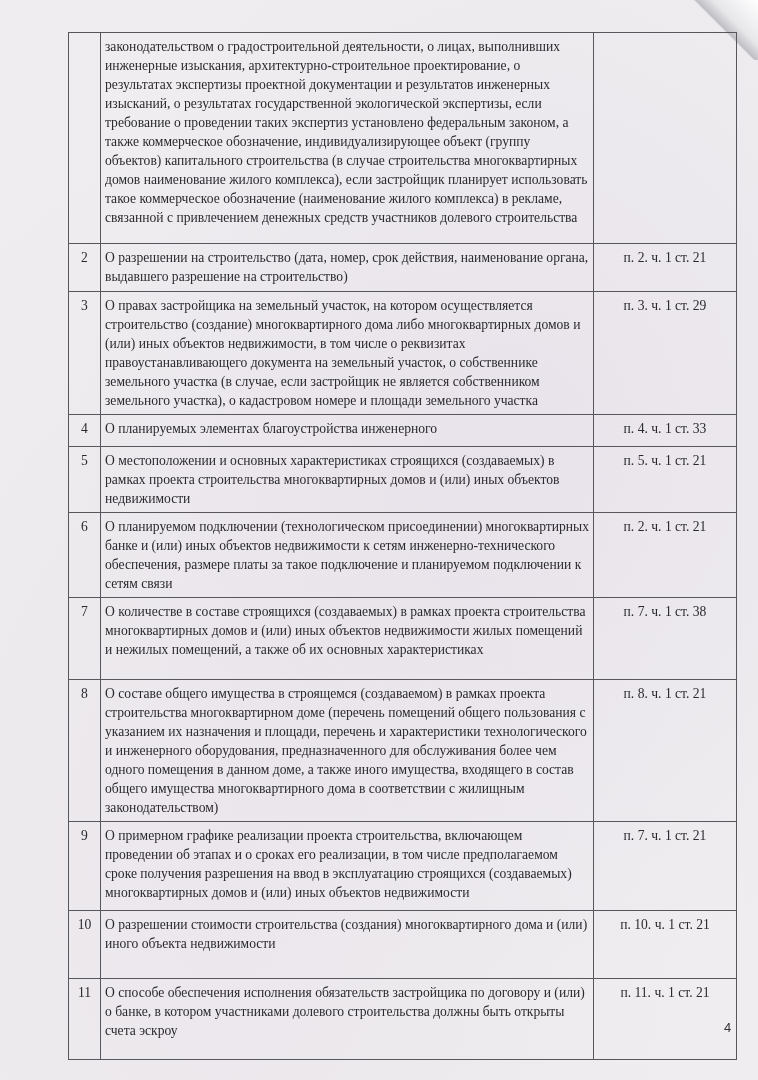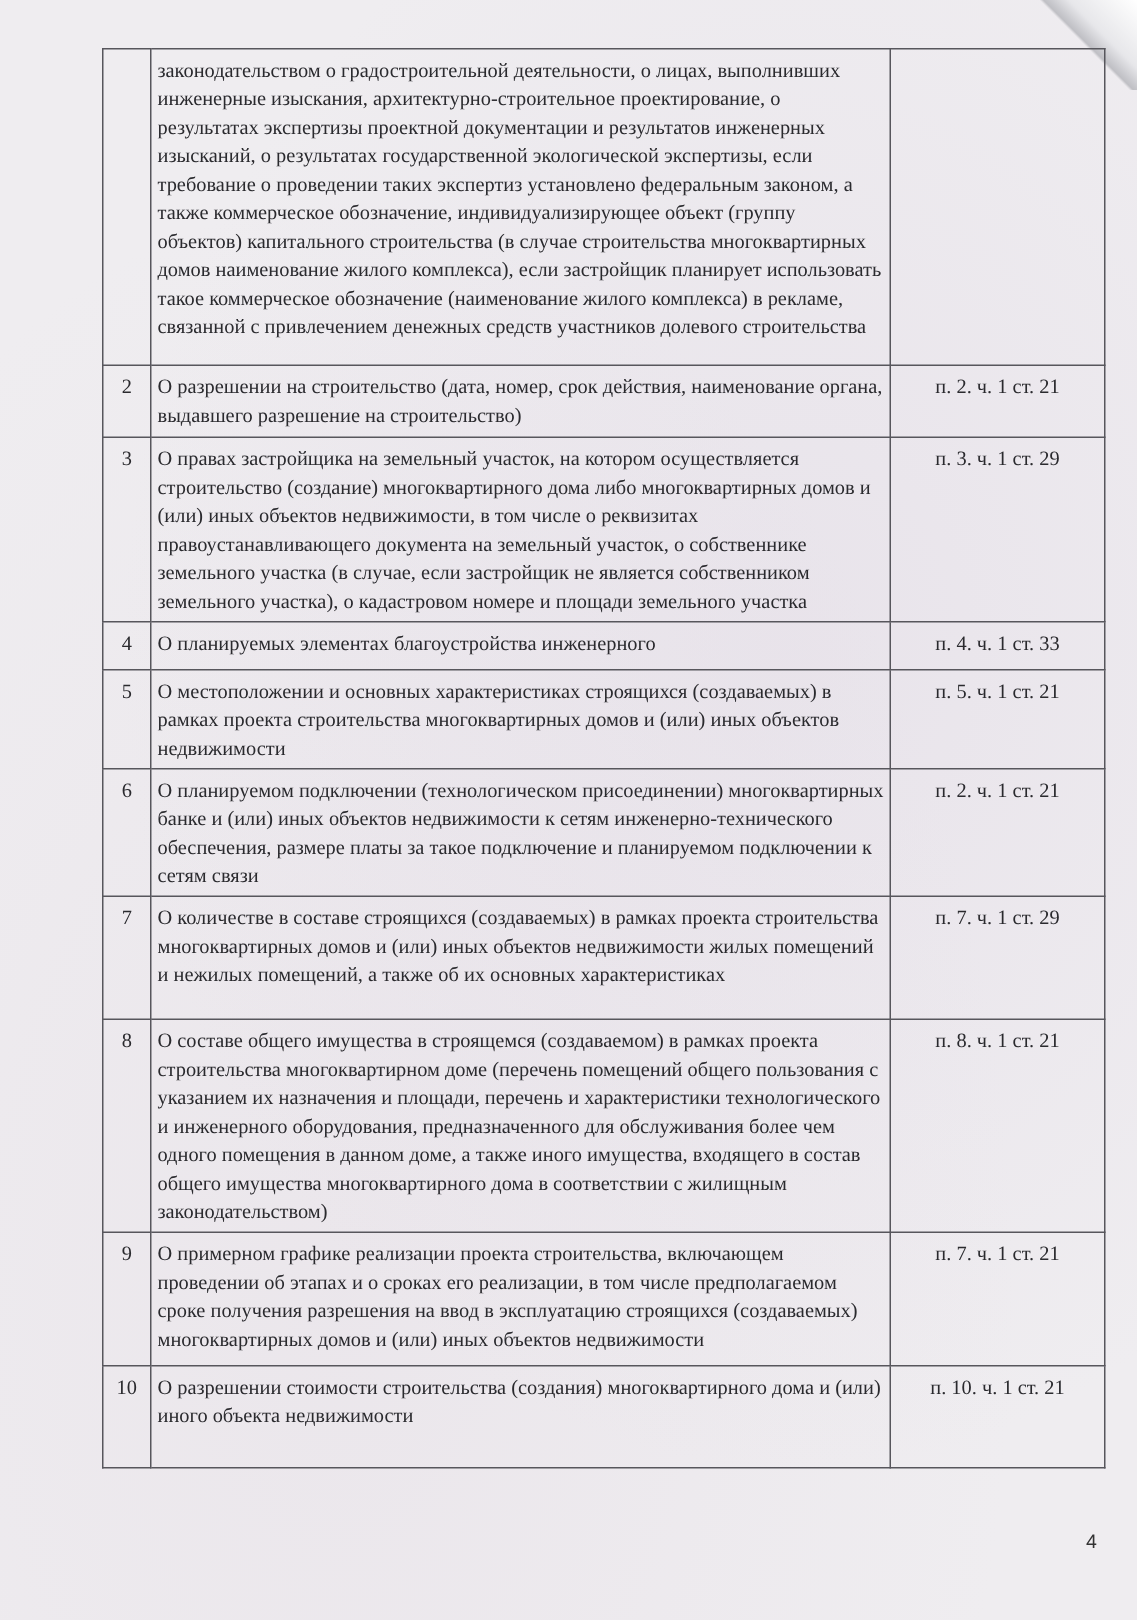--- a/index.html
+++ b/index.html
@@ -73,33 +73,38 @@
       <td class="ref">п. 5. ч. 1 ст. 21</td>
     </tr>
     <tr style="height:81px">
       <td class="num">6</td>
       <td class="desc">О планируемом подключении (технологическом присоединении) многоквартирных банке и (или) иных объектов недвижимости к сетям инженерно-технического обеспечения, размере платы за такое подключение и планируемом подключении к сетям связи</td>
       <td class="ref">п. 2. ч. 1 ст. 21</td>
     </tr>
     <tr style="height:82px">
       <td class="num">7</td>
       <td class="desc">О количестве в составе строящихся (создаваемых) в рамках проекта строительства многоквартирных домов и (или) иных объектов недвижимости жилых помещений и нежилых помещений, а также об их основных характеристиках</td>
-      <td class="ref">п. 7. ч. 1 ст. 29</td>
+      <td class="ref">п. 7. ч. 1 ст. 38</td>
     </tr>
     <tr style="height:133px">
       <td class="num">8</td>
       <td class="desc">О составе общего имущества в строящемся (создаваемом) в рамках проекта строительства многоквартирном доме (перечень помещений общего пользования с указанием их назначения и площади, перечень и характеристики технологического и инженерного оборудования, предназначенного для обслуживания более чем одного помещения в данном доме, а также иного имущества, входящего в состав общего имущества многоквартирного дома в соответствии с жилищным законодательством)</td>
       <td class="ref">п. 8. ч. 1 ст. 21</td>
     </tr>
     <tr style="height:89px">
       <td class="num">9</td>
       <td class="desc">О примерном графике реализации проекта строительства, включающем проведении об этапах и о сроках его реализации, в том числе предполагаемом сроке получения разрешения на ввод в эксплуатацию строящихся (создаваемых) многоквартирных домов и (или) иных объектов недвижимости</td>
       <td class="ref">п. 7. ч. 1 ст. 21</td>
     </tr>
     <tr style="height:68px">
       <td class="num">10</td>
       <td class="desc">О разрешении стоимости строительства (создания) многоквартирного дома и (или) иного объекта недвижимости</td>
       <td class="ref">п. 10. ч. 1 ст. 21</td>
     </tr>
+    <tr style="height:81px">
+      <td class="num">11</td>
+      <td class="desc">О способе обеспечения исполнения обязательств застройщика по договору и (или) о банке, в котором участниками долевого строительства должны быть открыты счета эскроу</td>
+      <td class="ref">п. 11. ч. 1 ст. 21</td>
+    </tr>
   </tbody>
 </table>
 
 <div class="page-number">4</div>
 
 </body></html>

